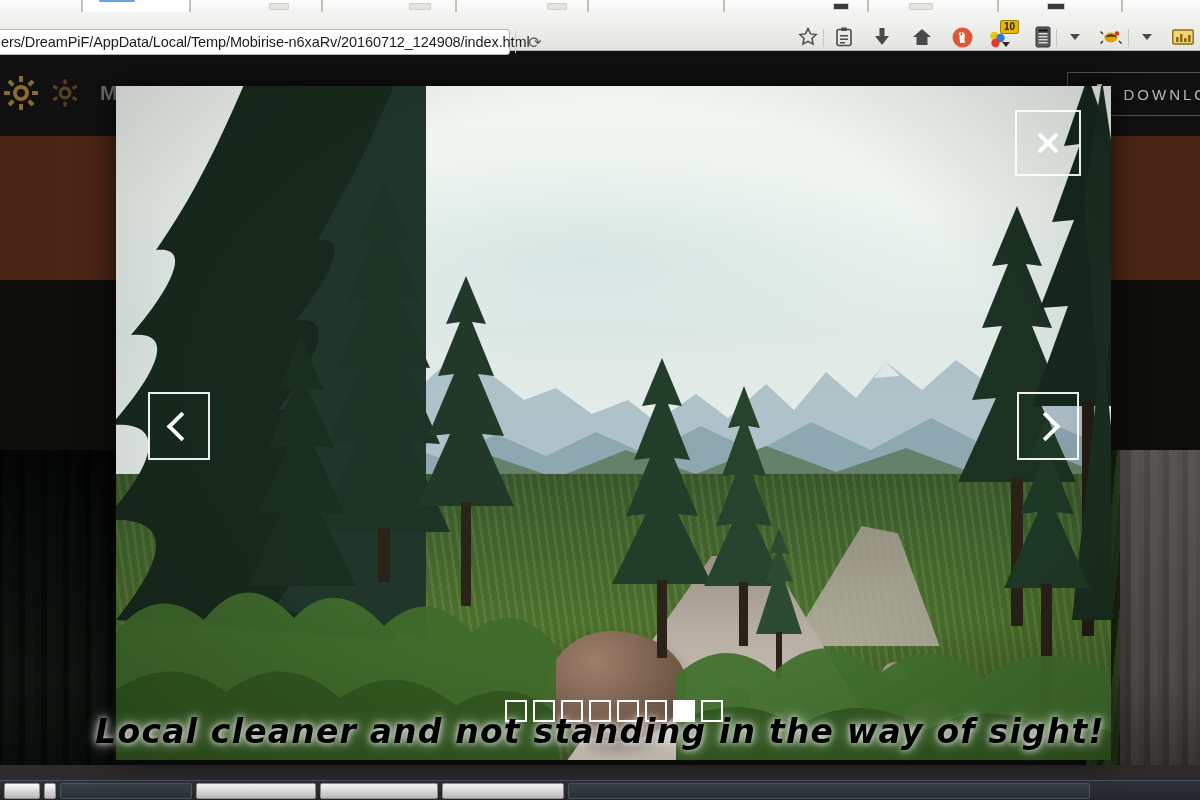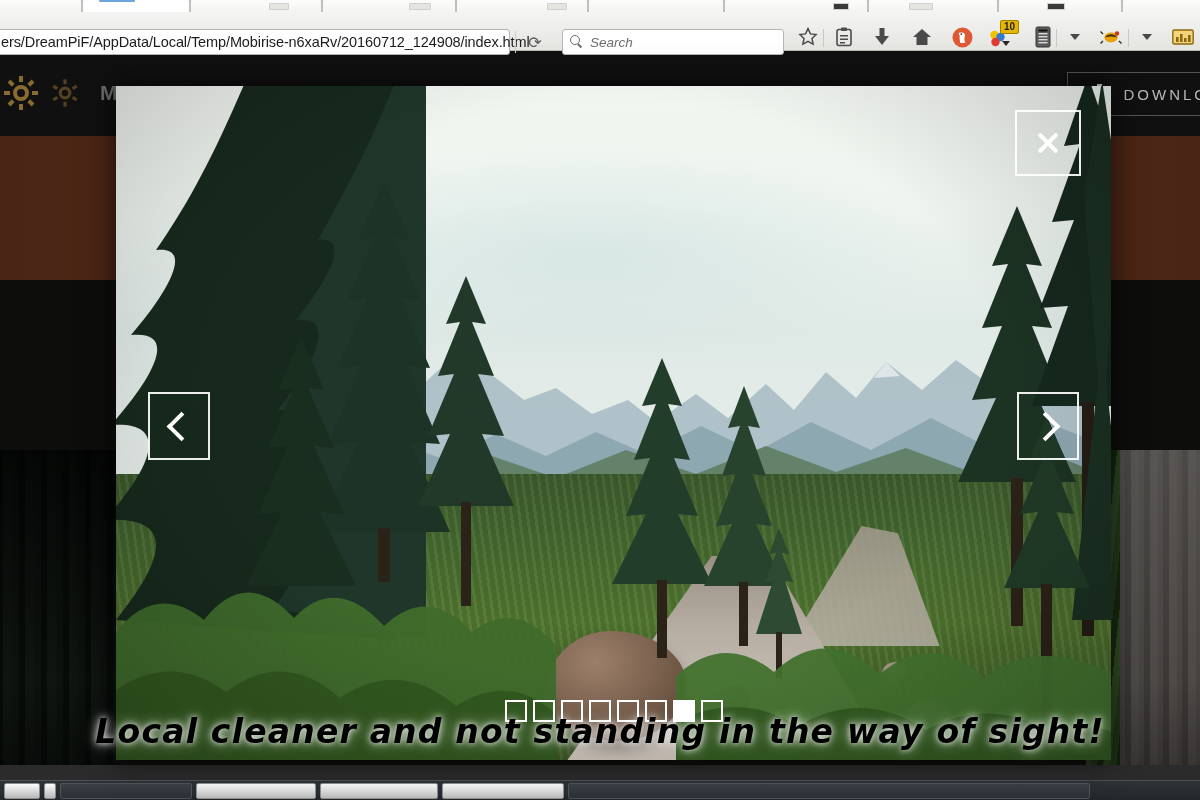--- a/index.html
+++ b/index.html
@@ -428,24 +428,20 @@
 
   <div id="nav-toolbar">
     <div id="url-bar">
       <span id="url-text">ers/DreamPiF/AppData/Local/Temp/Mobirise-n6xaRv/20160712_124908/index.html</span>
     </div>
     <div id="chrome-divider"></div>
     <div id="reload-btn">
       <span>⟳</span>
     </div>
 
-    <div id="search-bar">
-      <span class="mag-icon"></span>
-      <span id="search-placeholder">Search</span>
-    </div>
 
     <div class="tb-icon" style="left:795px;">
       <svg width="20" height="20" viewBox="0 0 20 20">
           <path d="M10 1.6l2.5 5.3 5.6.7-4.1 3.9 1.1 5.6L10 14.4 4.9 17.1 6 11.5 1.9 7.6l5.6-.7z" fill="none" stroke="#4c4c4c" stroke-width="1.5"></path>
         </svg>
     </div>
     <div class="sep" style="left:823px;"></div>
 
     <div class="tb-icon" style="left:831px;">
       <svg width="18" height="20" viewBox="0 0 18 20">
@@ -471,21 +467,21 @@
     </div>
 
     <div class="tb-icon" style="left:949px;">
       <svg width="21" height="21" viewBox="0 0 21 21">
         <circle cx="10.5" cy="10.5" r="10" fill="#de5833"></circle>
         <path d="M10 5.5c2 0 3.2 1.3 3 3.2-.2 1.6-.9 2.6-.5 4.6.3 1.6.7 2.6.7 2.6H8.4s-.8-2.6-.8-4.8c0-1.6.2-2.6.2-2.6-.8-.5-1.1-1.2-1-1.9.1-.7.7-1.1 1.5-1.1z" fill="#fff"></path>
         <circle cx="9.3" cy="7.1" r="0.9" fill="#2d2d2d"></circle>
       </svg>
     </div>
 
-    <div class="tb-icon" style="left:988px;">
+    <div class="tb-icon" style="left:988px;align-items:flex-end;">
       <svg width="24" height="22" viewBox="0 0 24 22">
         <circle cx="5.5" cy="9" r="4.2" fill="#f2c200"></circle>
         <circle cx="11.5" cy="11" r="4.2" fill="#2f7ad6"></circle>
         <circle cx="6.5" cy="16" r="4.2" fill="#e03b2f"></circle>
         <path d="M13 15 L21 15 L17 20 Z" fill="#2a2a2a"></path>
       </svg>
       <span style="position:absolute;left:12px;top:-5px;background:#e8b500;color:#222;font-size:10px;font-weight:bold;padding:0 3px;border:1px solid #a37f00;border-radius:2px;line-height:12px;">10</span>
     </div>
 
     <div class="tb-icon" style="left:1030px;">

